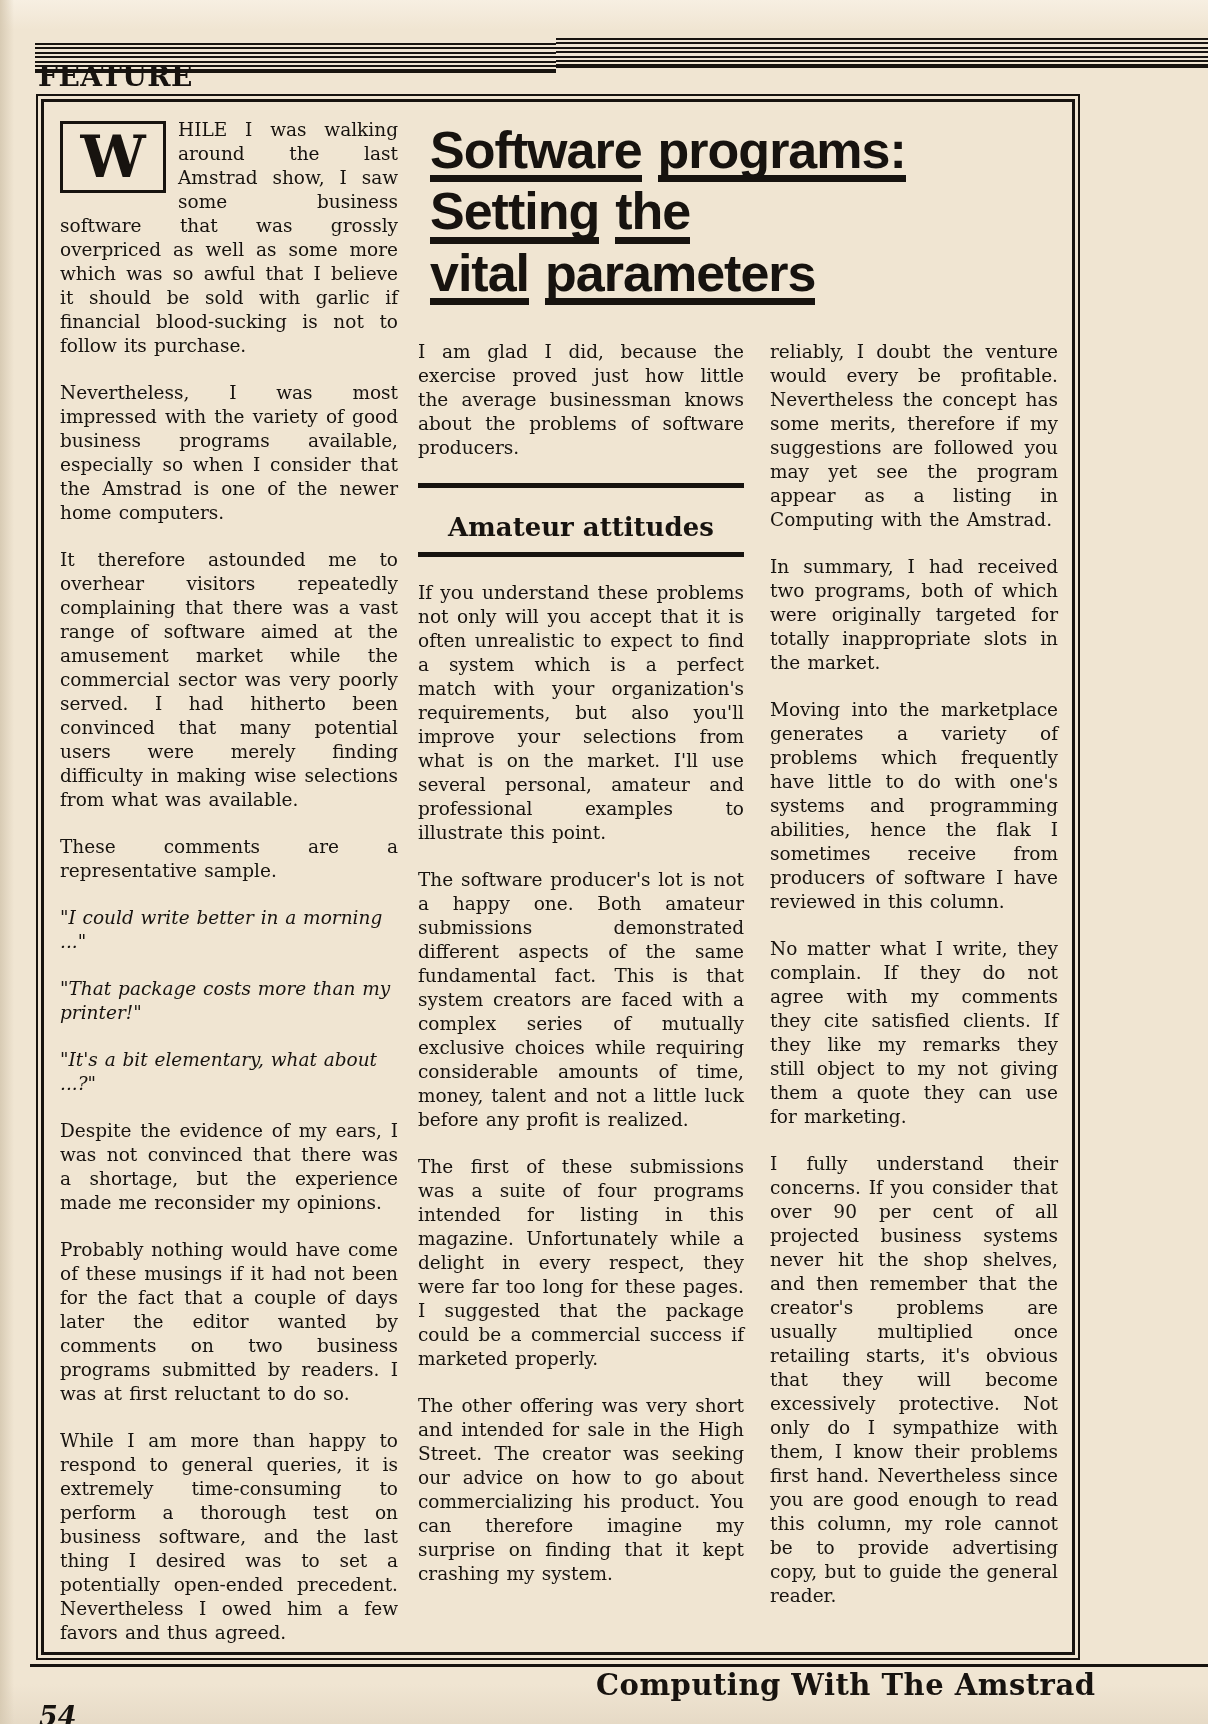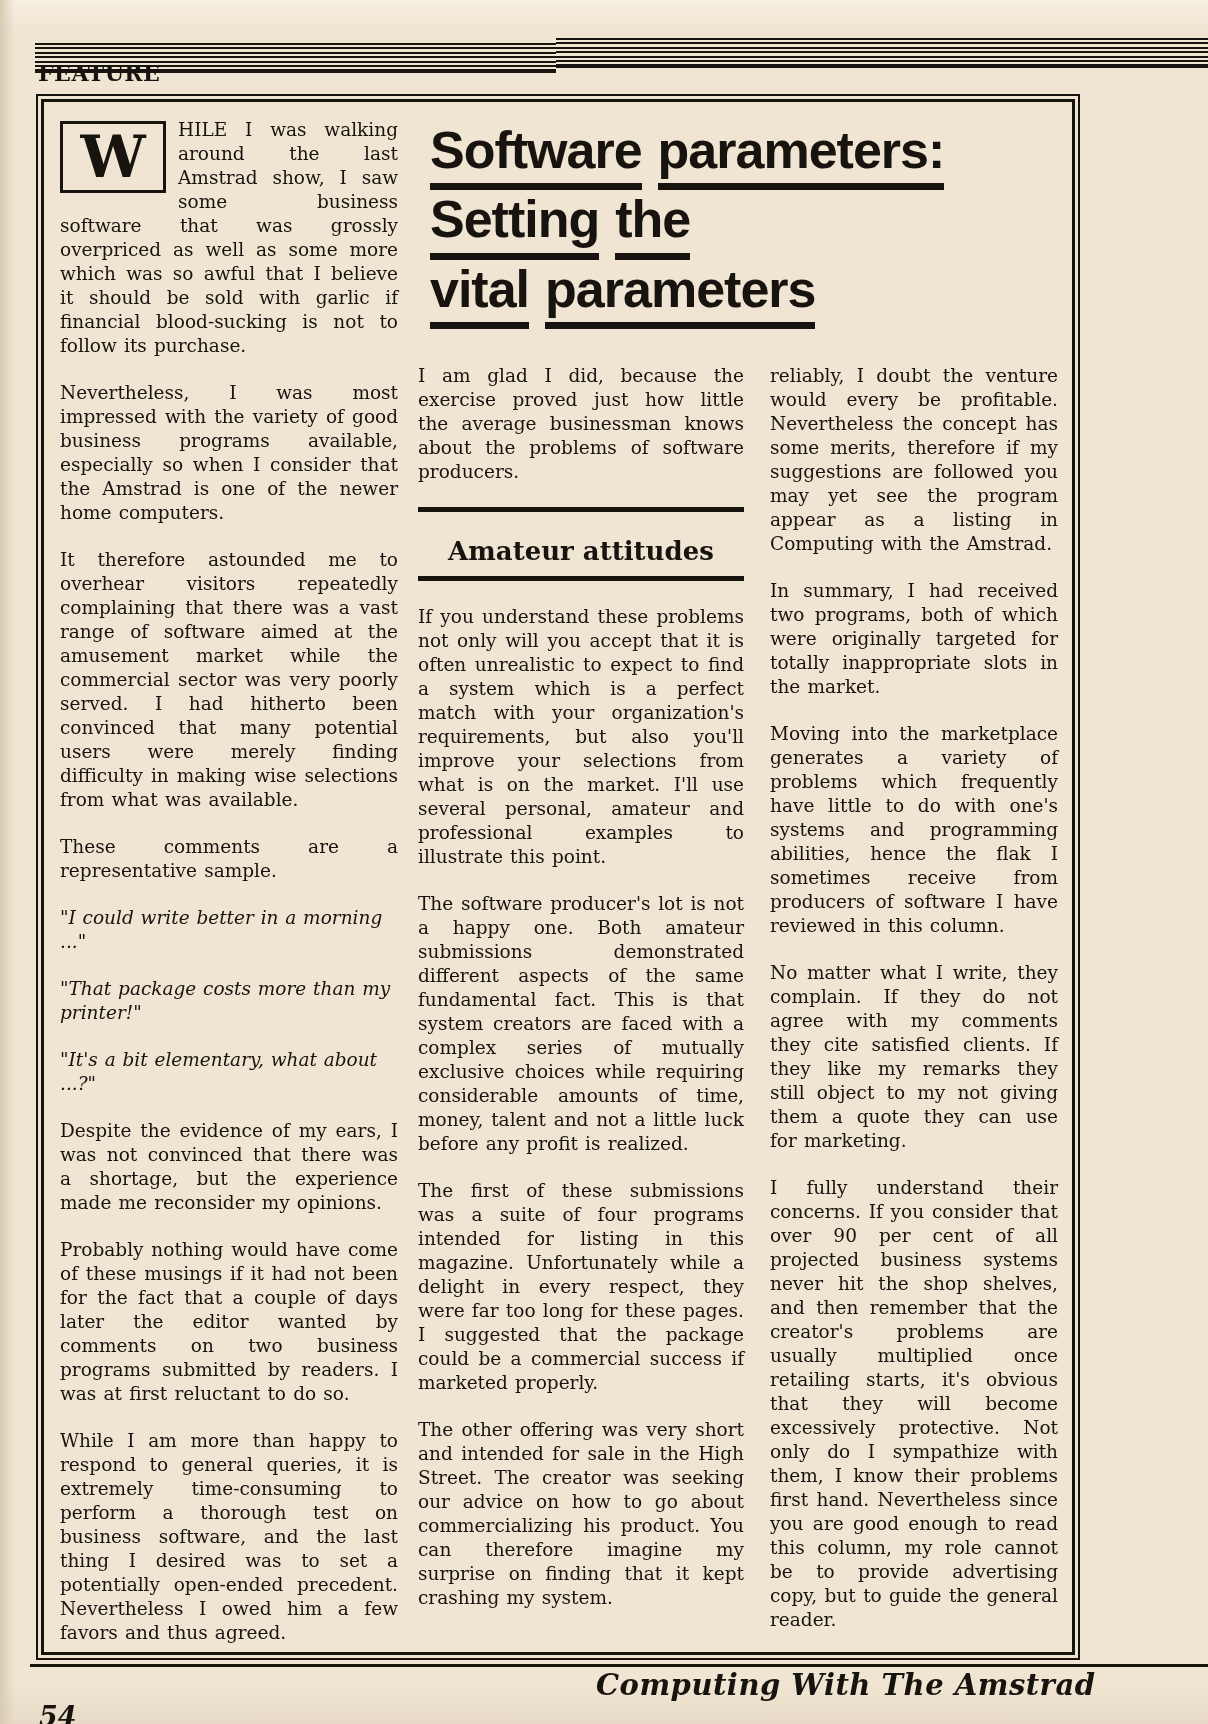--- a/index.html
+++ b/index.html
@@ -21,21 +21,21 @@
   .top-lines .seg {
     position:absolute; height:27px;
     background:repeating-linear-gradient(to bottom, #181410 0 2px, rgba(0,0,0,0) 2px 4.4px);
     border-bottom:3px solid #181410;
   }
   .seg-left  { left:0; width:521px; top:5px; }
   .seg-right { left:521px; right:0; top:0; }
 
   .kicker {
     position:absolute; top:60px; left:38px;
-    font-size:22px; font-weight:bold; letter-spacing:0.5px;
+    font-size:28px; font-weight:bold; letter-spacing:0.5px;
   }
 
   
   .article-box {
     position:absolute; top:94px; left:36px;
     width:1044px; height:1566px;
     border:2px solid #17130f;
     padding:3px;
     box-sizing:border-box;
   }
@@ -60,21 +60,21 @@
   .headline { margin:8px 0 30px 12px; }
   .headline-line { margin-bottom:5px; }
   .headline-word {
     display:inline-block;
     font-family:"Liberation Sans", sans-serif;
     font-weight:bold;
     font-size:52px;
     line-height:0.95;
     letter-spacing:-1px;
     border-bottom:7px solid #17130f;
-    padding-bottom:8px;
+    padding-bottom:0;
     margin-right:16px;
   }
 
   
   .para {
     font-size:18.5px; line-height:24px;
     text-align:justify;
     word-spacing:0.07em;
     margin:0 0 23px 0;
   }
@@ -105,21 +105,21 @@
     position:absolute; left:30px; right:0; top:1664px;
     height:3px; background:#17130f;
   }
   .footer { position:absolute; left:30px; right:0; top:1668px; height:44px; }
   .page-number {
     position:absolute; left:9px; top:2px;
     font-size:27px; font-weight:bold; font-style:italic;margin-top:31px;
   }
   .magazine-title {
     position:absolute; left:566px; top:0;
-    font-size:29px; font-weight:bold; font-style:italic;
+    font-size:29px; font-weight:bold; 
     letter-spacing:0.5px;
   }
 </style>
 </head>
 <body>
 
 <div class="top-lines">
   <div class="seg seg-left"></div>
   <div class="seg seg-right"></div>
 </div>
@@ -135,21 +135,21 @@
         <p class="para">These comments are a representative sample.</p>
         <p class="para quote">"I could write better in a morning ..."</p>
         <p class="para quote">"That package costs more than my printer!"</p>
         <p class="para quote">"It's a bit elementary, what about ...?"</p>
         <p class="para">Despite the evidence of my ears, I was not convinced that there was a shortage, but the experience made me reconsider my opinions.</p>
         <p class="para">Probably nothing would have come of these musings if it had not been for the fact that a couple of days later the editor wanted by comments on two business programs submitted by readers. I was at first reluctant to do so.</p>
         <p class="para">While I am more than happy to respond to general queries, it is extremely time-consuming to perform a thorough test on business software, and the last thing I desired was to set a potentially open-ended precedent. Nevertheless I owed him a few favors and thus agreed.</p>
       </div>
     <div class="right-area">
       <h1 class="headline" id="headline">
-          <div class="headline-line"><span class="headline-word">Software</span><span class="headline-word">parameters:</span></div>
+          <div class="headline-line"><span class="headline-word">Software</span><span class="headline-word">programs:</span></div>
           <div class="headline-line"><span class="headline-word">Setting</span><span class="headline-word">the</span></div>
           <div class="headline-line"><span class="headline-word">vital</span><span class="headline-word">parameters</span></div>
         </h1>
       <div class="cols-23">
         <div class="col col-2" id="col2">
             <p class="para">I am glad I did, because the exercise proved just how little the average businessman knows about the problems of software producers.</p>
             <h2 class="section-heading">Amateur attitudes</h2>
             <p class="para">If you understand these problems not only will you accept that it is often unrealistic to expect to find a system which is a perfect match with your organization's requirements, but also you'll improve your selections from what is on the market. I'll use several personal, amateur and professional examples to illustrate this point.</p>
             <p class="para">The software producer's lot is not a happy one. Both amateur submissions demonstrated different aspects of the same fundamental fact. This is that system creators are faced with a complex series of mutually exclusive choices while requiring considerable amounts of time, money, talent and not a little luck before any profit is realized.</p>
             <p class="para">The first of these submissions was a suite of four programs intended for listing in this magazine. Unfortunately while a delight in every respect, they were far too long for these pages. I suggested that the package could be a commercial success if marketed properly.</p>

